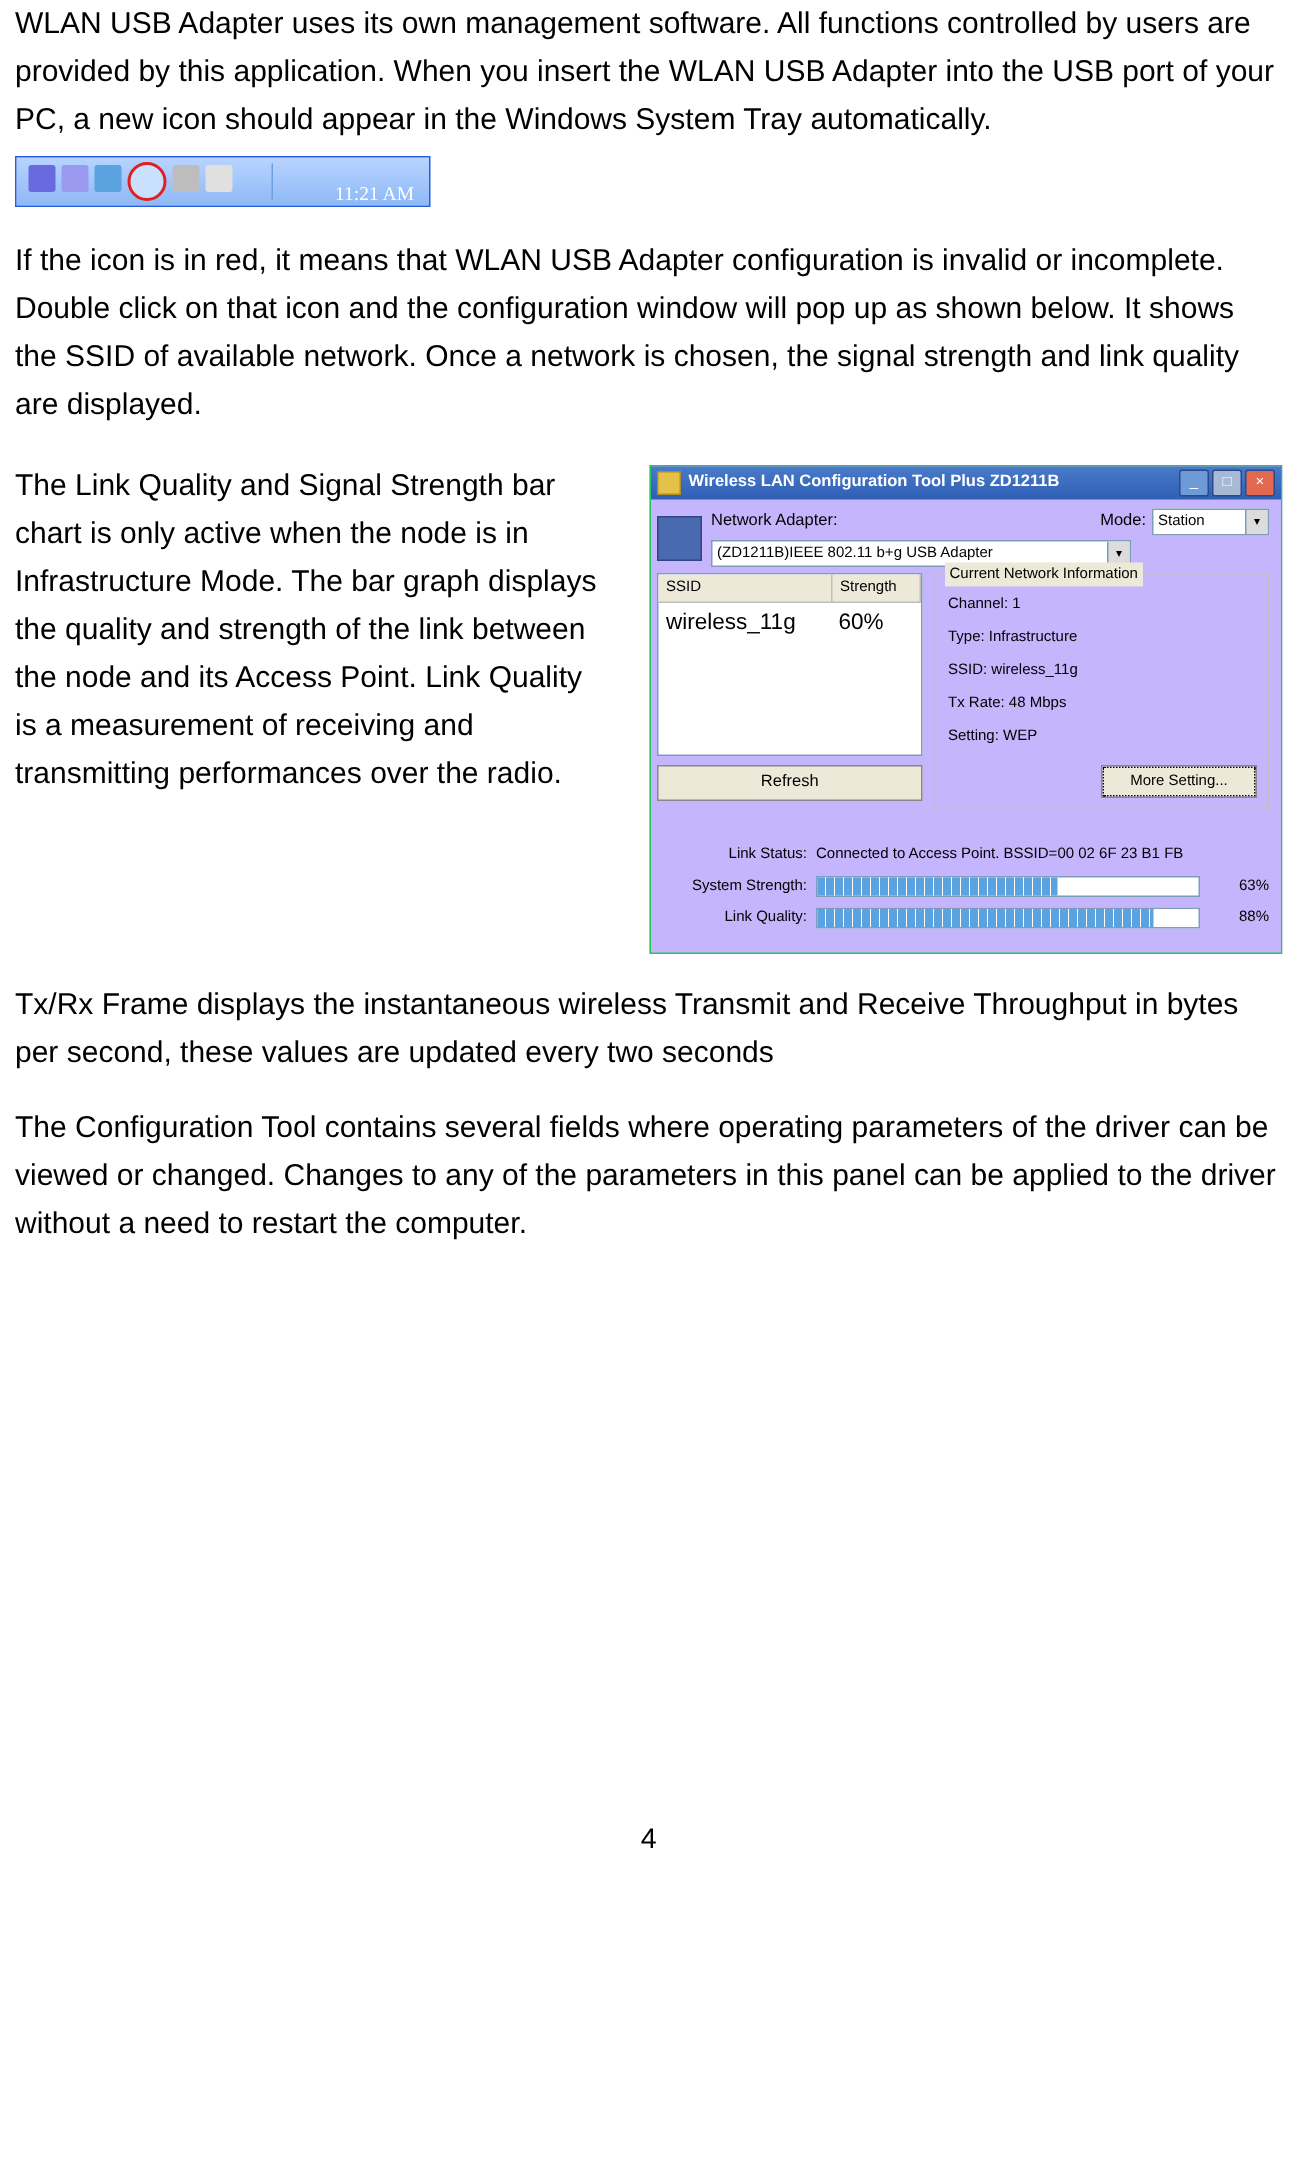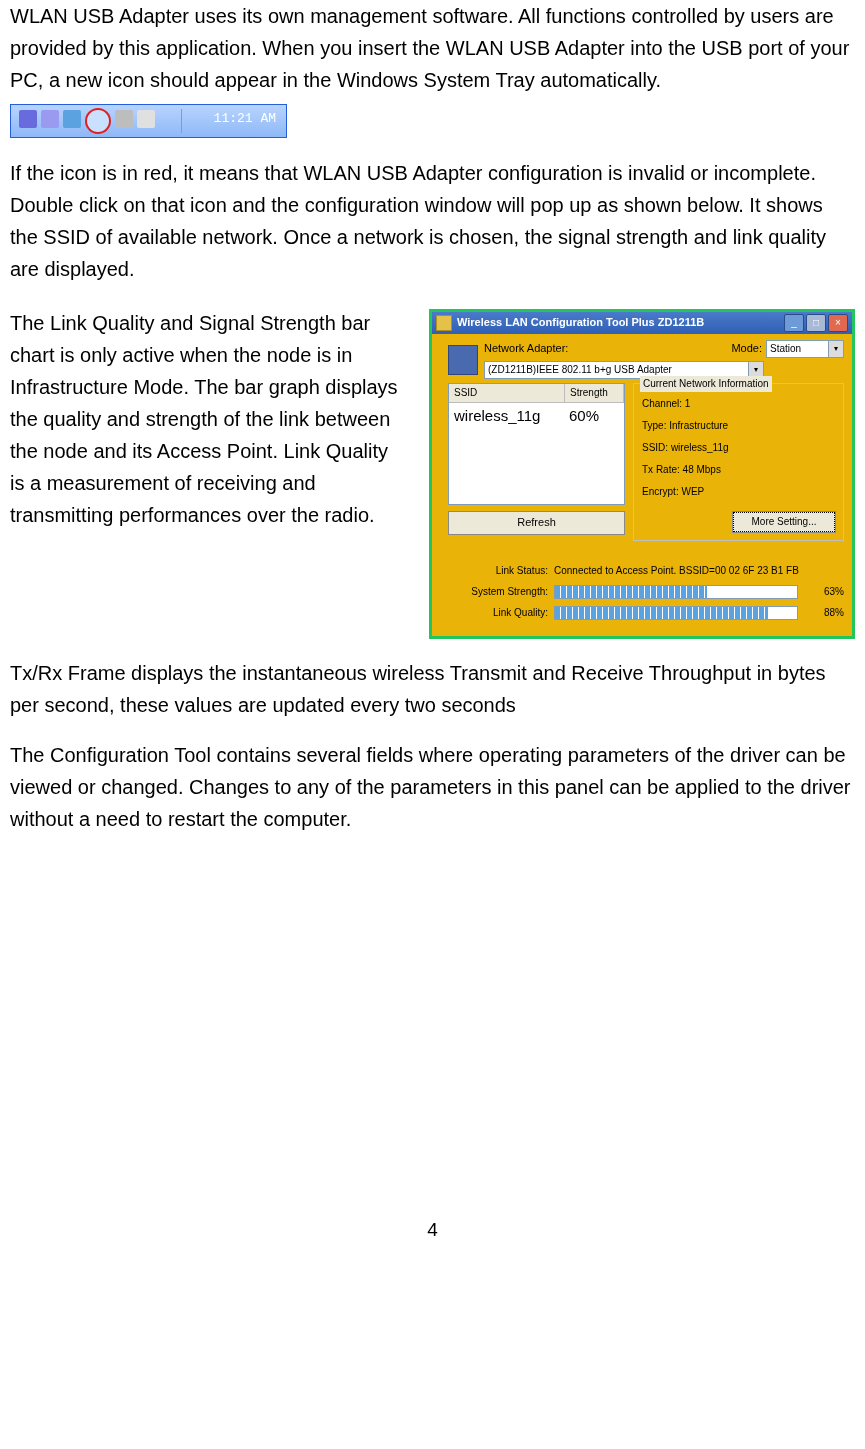--- a/index.html
+++ b/index.html
@@ -9,32 +9,32 @@
 .tray-box{display:inline-block;border:1px solid #245edb;background:linear-gradient(#b8d4ff,#8eb8f6);width:275px;height:32px;position:relative}
 .tray-icons{position:absolute;left:8px;top:5px;display:flex;gap:4px}
 .ti{width:18px;height:18px;border-radius:2px}
 .ti1{background:#6a6adf}
 .ti2{background:#9a9af0}
 .ti3{background:#5aa2e0}
 .ti4{width:22px;height:22px;border:2px solid #e02020;border-radius:50%;background:#c9e1ff;margin-top:-2px}
 .ti5{background:#bdbdbd}
 .ti6{background:#e0e0e0}
 .tray-sep{position:absolute;left:170px;top:4px;width:1px;height:24px;background:#6fa0e0}
-.tray-time{position:absolute;right:10px;top:4px;color:#fff;font-size:13px;font-family:Liberation Mono, monospace}
+.tray-time{position:absolute;right:10px;top:14px;color:#fff;font-size:13px;font-family:Liberation Serif, serif}
 .float-wrap{overflow:hidden}
-.cfg-window{float:right;width:420px;margin:2px 0 8px 20px;font-family:Tahoma,Arial,sans-serif;font-size:11px;color:#000;border:3px solid #22c55e;background:#eab308}
+.cfg-window{float:right;width:420px;margin:2px 0 8px 20px;font-family:Tahoma,Arial,sans-serif;font-size:11px;color:#000;border:1px solid #22c55e;background:#c4b5fd}
 .cfg-titlebar{height:22px;background:linear-gradient(#4a7ac9,#2f5fb5);display:flex;align-items:center;color:#fff;padding:0 4px}
 .cfg-title-icon{width:14px;height:14px;background:#e6c14a;border:1px solid #b08d20;margin-right:5px}
 .cfg-title{flex:1;font-size:11px;font-weight:bold}
 .cfg-winbtns{display:flex;gap:2px}
 .wb{width:18px;height:16px;border:1px solid #2a4a8a;border-radius:2px;font-size:10px;display:flex;align-items:center;justify-content:center;color:#fff}
 .wb-min{background:#6f9ad8}
 .wb-max{background:#a7b9d4}
 .wb-close{background:#e2684f}
-.cfg-body{padding:6px 8px 10px 16px}
+.cfg-body{padding:6px 8px 10px 4px}
 .cfg-row1{display:flex;align-items:center;gap:6px;margin-bottom:4px}
 .na-icon{width:28px;height:28px;background:#4a6ab0;border:1px solid #2d4580}
 .na-block{flex:1}
 .na-line1{display:flex;align-items:center;gap:4px}
 .na-label{font-size:11px}
 .mode-label{margin-left:auto}
 .combo{height:16px;border:1px solid #7f9db9;background:#fff;display:flex;align-items:center;padding:0 3px;font-size:10px;position:relative}
 .combo-arrow{position:absolute;right:0;top:0;width:14px;height:100%;background:#dcdcdc;border-left:1px solid #7f9db9;display:flex;align-items:center;justify-content:center;font-size:8px}
 .combo-mode{width:70px}
 .combo-adapter{width:272px;margin-top:3px}
@@ -135,21 +135,21 @@
             </div>
           </div>
           <div class="refresh-btn">Refresh</div>
         </div>
         <div class="info-group">
           <div class="info-group-title">Current Network Information</div>
           <div class="info-line">Channel: 1</div>
           <div class="info-line">Type: Infrastructure</div>
           <div class="info-line">SSID: wireless_11g</div>
           <div class="info-line">Tx Rate: 48 Mbps</div>
-          <div class="info-line">Encrypt: WEP</div>
+          <div class="info-line">Setting: WEP</div>
           <div class="more-btn">More Setting...</div>
           <div style="clear:both"></div>
         </div>
       </div>
 
       <div class="status-block">
         <div class="sb-line">
           <div class="sb-lbl">Link Status:</div>
           <div>Connected to Access Point. BSSID=00 02 6F 23 B1 FB</div>
         </div>

